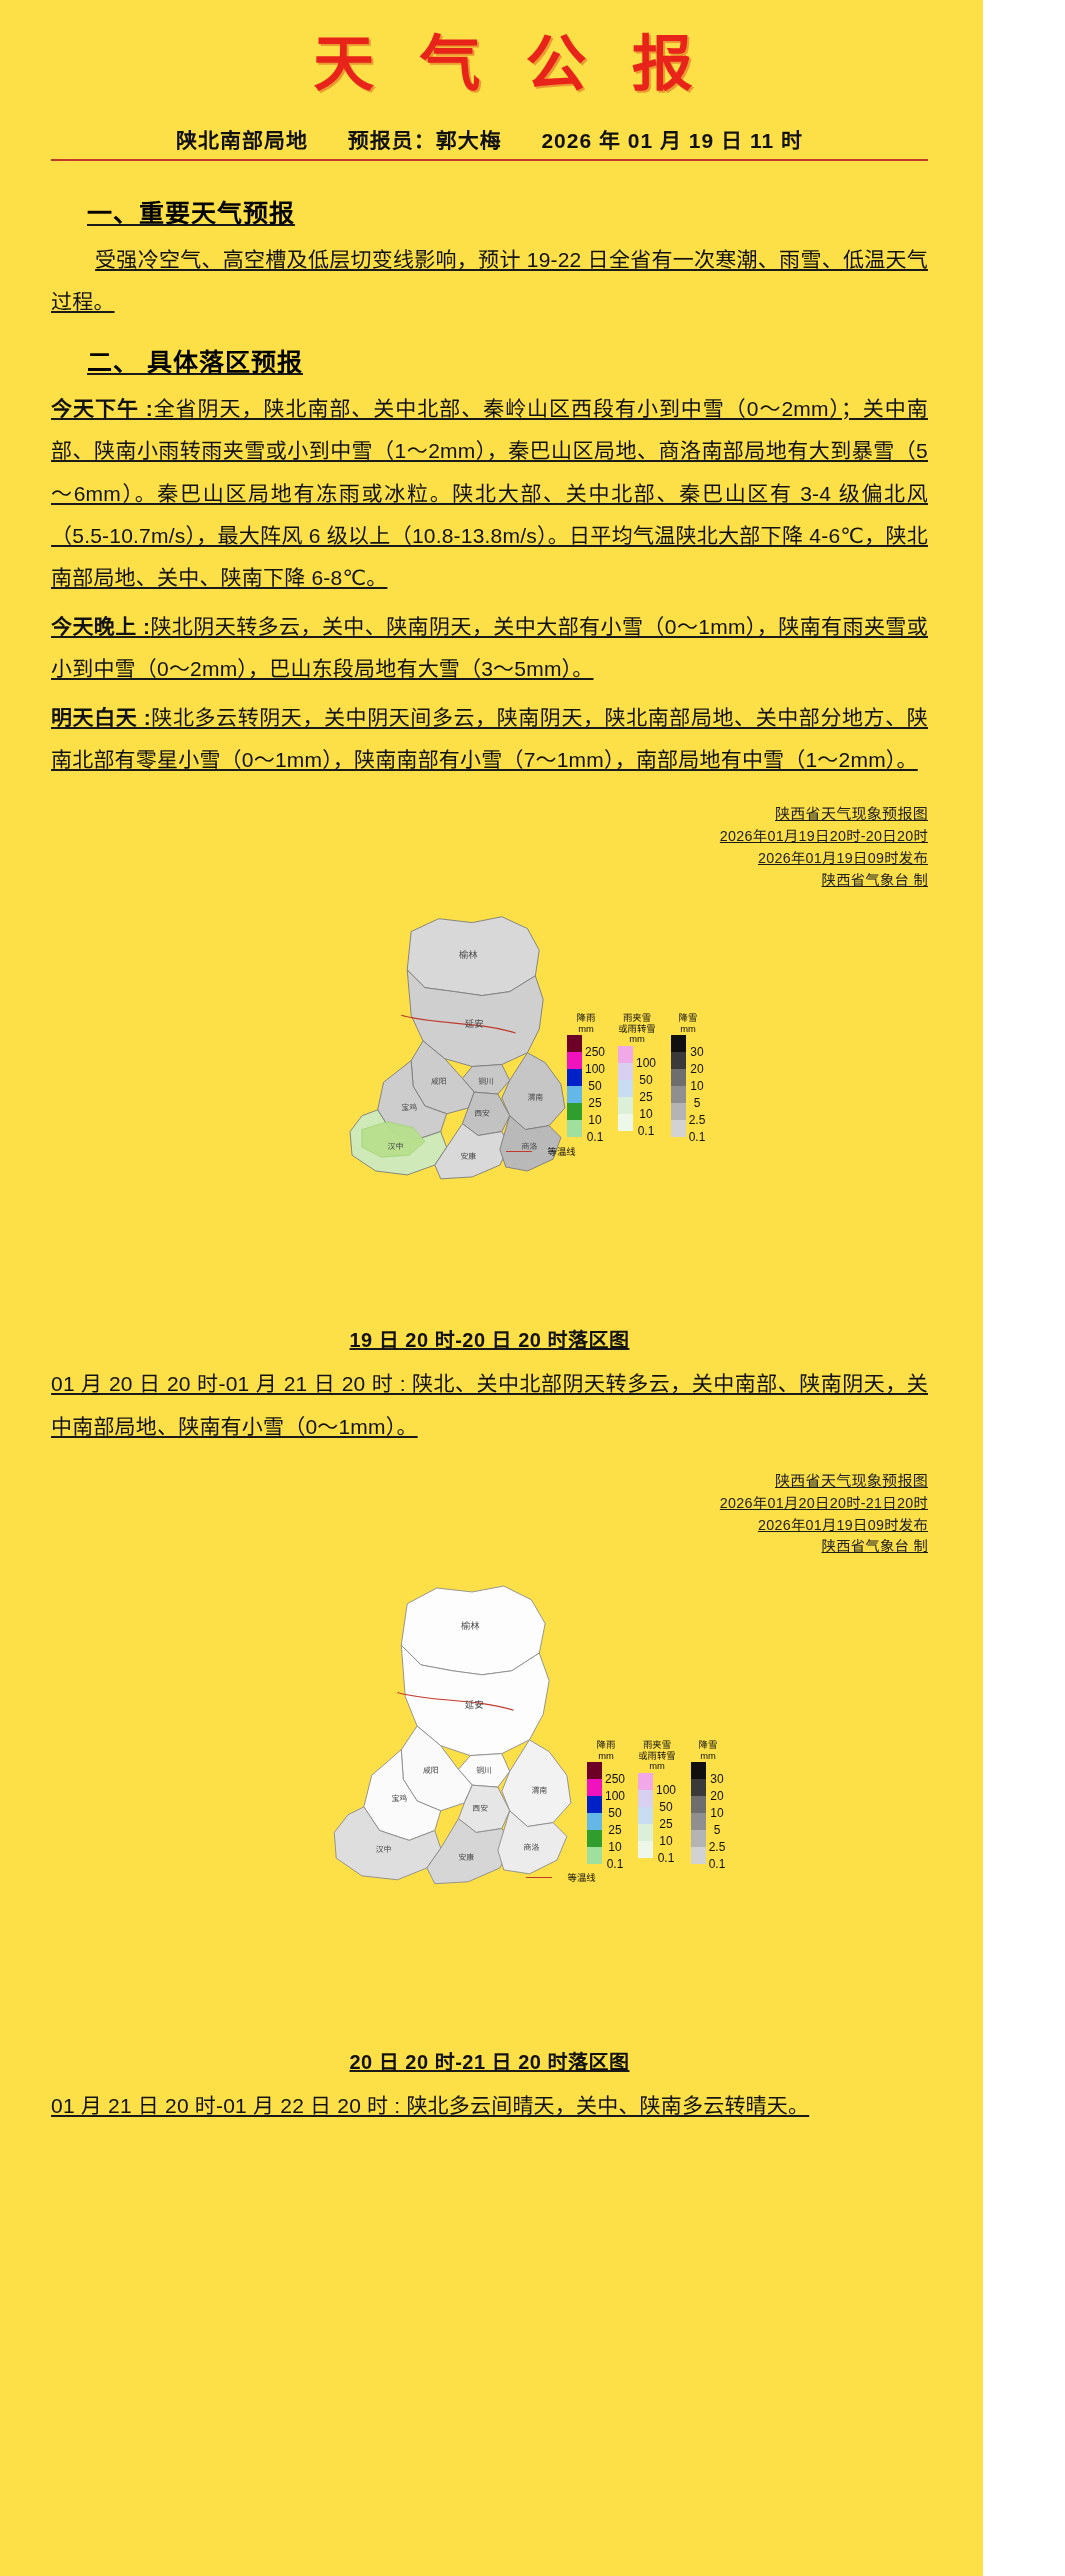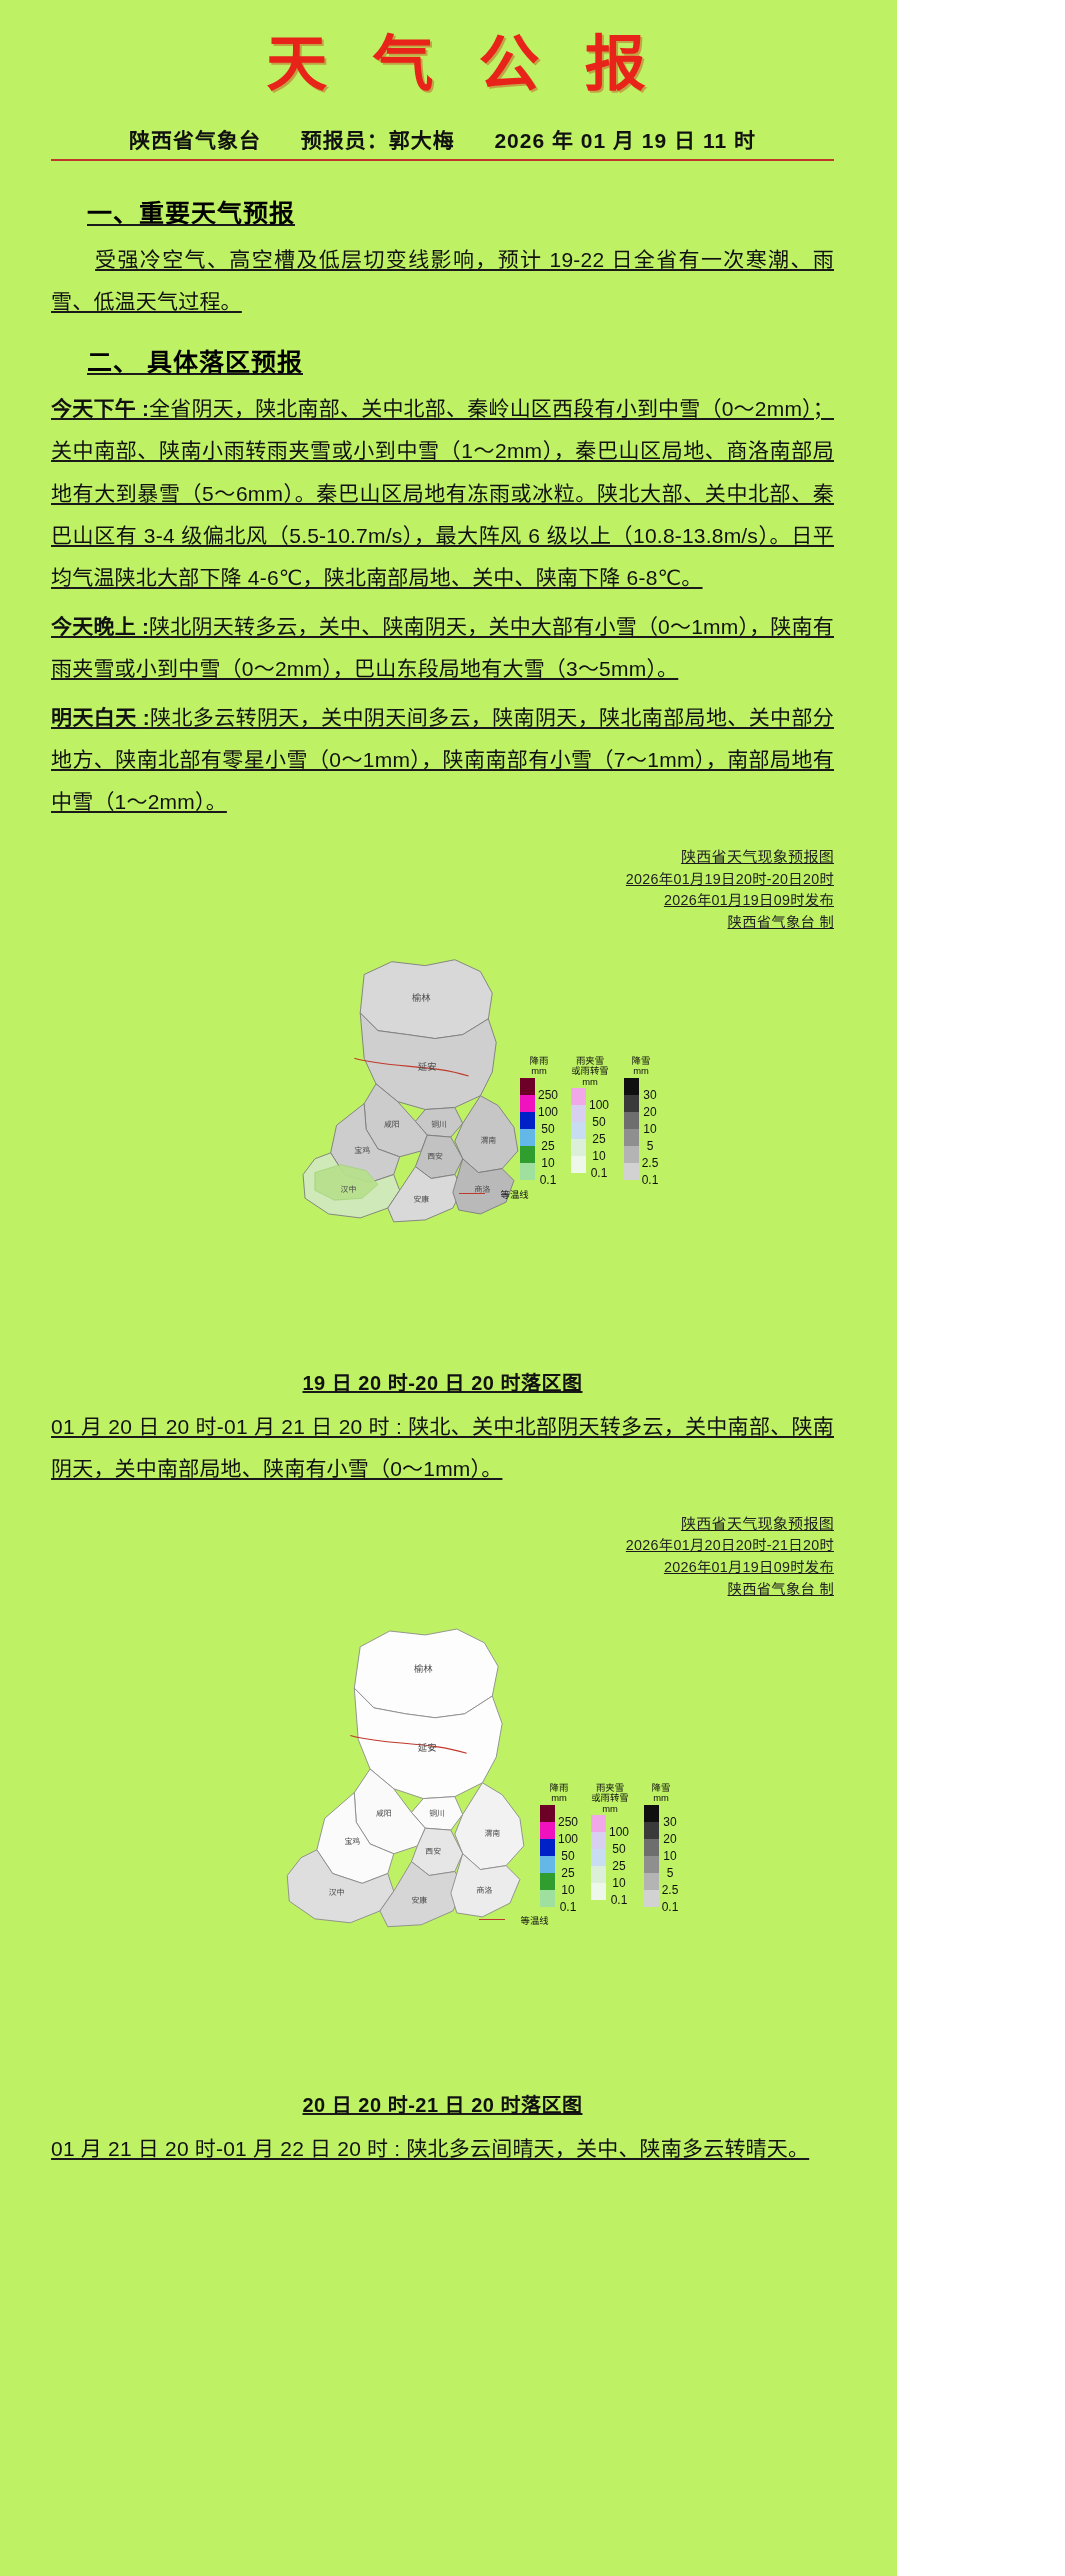--- a/index.html
+++ b/index.html
@@ -5,26 +5,26 @@
 <style>
   html,body{margin:0;padding:0;}
   body{
     width:1066px;
     background:#ffffff;
     font-family:"Liberation Sans","DejaVu Sans",sans-serif;
     color:#1a1a1a;
     -webkit-font-smoothing:antialiased;
   }
   .page{
-    width:897px;
+    width:983px;
     min-height:2576px;
     box-sizing:border-box;
-    padding:0 12px 39px 0;
+    padding:0 4px 39px 0;
     position:relative;
-    background:#bef264;
+    background:#fde047;
   }
 
   
   .masthead{
     height:116px;
     display:flex;
     align-items:center;
     justify-content:center;
     padding-left:39px;
   }
@@ -180,21 +180,21 @@
 <body>
 
 <div class="page">
 
   <div class="masthead">
     <div class="masthead-title">天 气 公 报</div>
   </div>
 
   <div class="byline-wrap">
     <div class="byline">
-      <span>陕西省气象台</span>
+      <span>陕北南部局地</span>
       <span class="sp"></span>
       <span>预报员：郭大梅</span>
       <span class="sp"></span>
       <span>2026 年 01 月 19 日 11 时</span>
     </div>
   </div>
 
   <div class="content">
 
     <h2 class="section">

